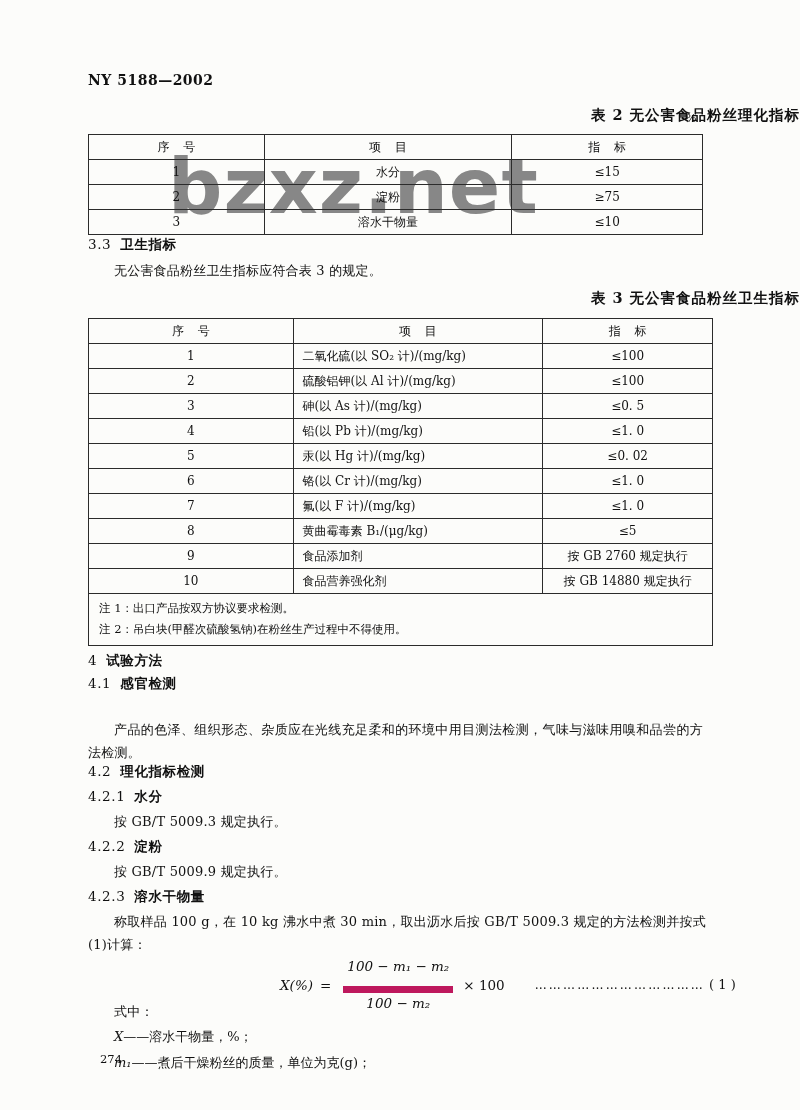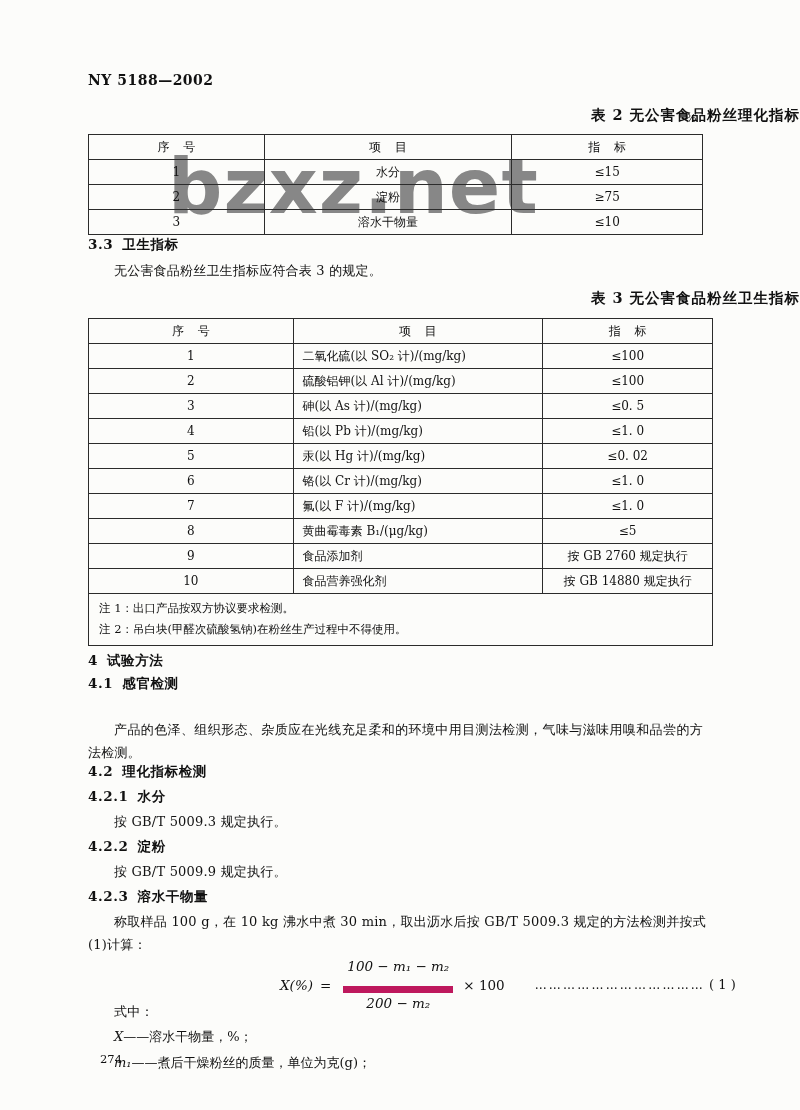--- a/index.html
+++ b/index.html
@@ -104,21 +104,21 @@
 
   
   .sec-head {
     position: absolute;
     font-size: 13.5px;
     font-weight: bold;
     letter-spacing: 0.6px;
     white-space: nowrap;
   }
   .sec-head .sec-num {
-    font-weight: bold;
+    font-weight: normal;
     margin-right: 9px;
     font-family: "DejaVu Serif", "Liberation Serif", serif;
   }
   .para {
     position: absolute;
     font-size: 13px;
     line-height: 23px;
     letter-spacing: 0.2px;
   }
   .para-ind { text-indent: 26px; }
@@ -316,21 +316,21 @@
   <div class="sec-head" style="left:88px; top:888px;">
     <span class="sec-num">4.2.3</span><span>溶水干物量</span>
   </div>
   <div class="para para-ind" style="left:88px; top:910px; width:618px; text-align:justify;">称取样品 100 g，在 10 kg 沸水中煮 30 min，取出沥水后按 GB/T 5009.3 规定的方法检测并按式(1)计算：</div>
 
   <div class="formula-wrap" style="left:280px; top:958px;">
     <span class="mvar">X(%)</span>
     <span style="margin:0 7px;">=</span>
     <span class="frac">
       <span class="num mvar">100 − m₁ − m₂</span>
-      <span class="den mvar">200 − m₂</span>
+      <span class="den mvar">100 − m₂</span>
     </span>
     <span style="margin-left:5px;">× 100</span>
     <span class="dots">………………………………</span>
     <span class="eqno">( 1 )</span>
   </div>
 
   <div class="para" style="left:114px; top:1000px;">式中：</div>
   <div class="deflist" style="left:114px; top:1024px; width:590px;">
     <div>
       <span class="dfn-sym">X</span><span>——</span><span>溶水干物量，%；</span>

